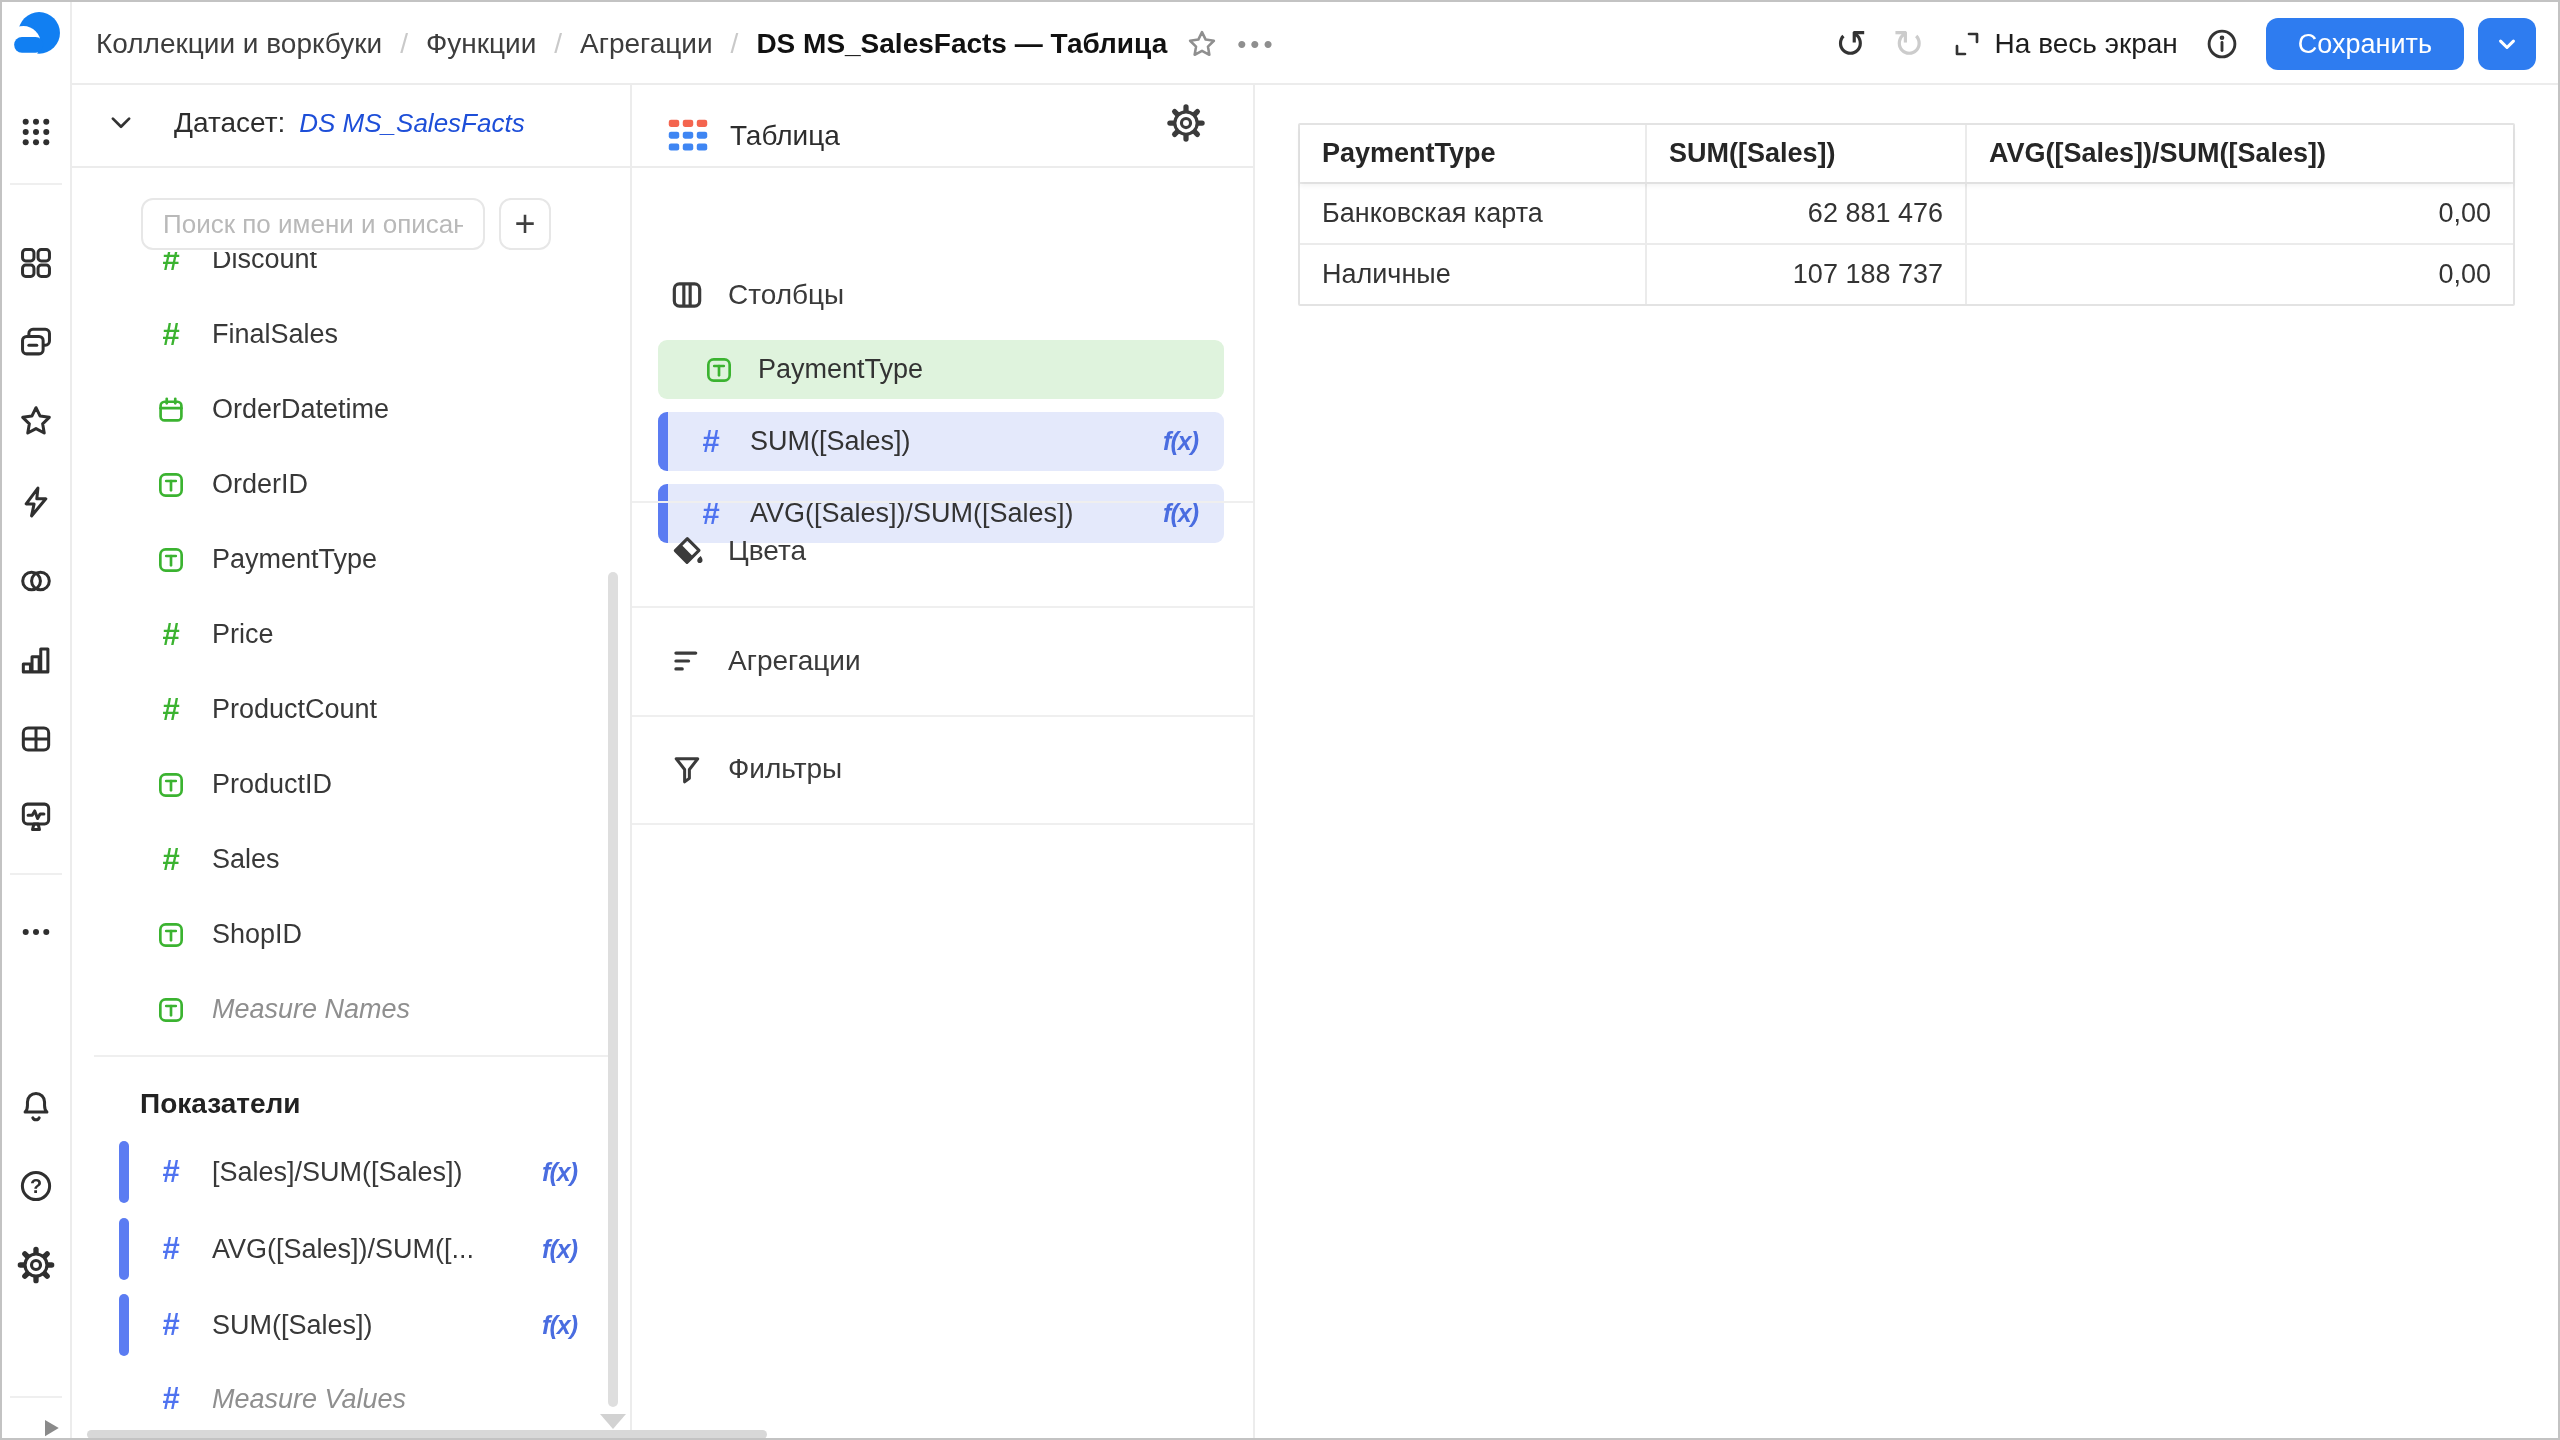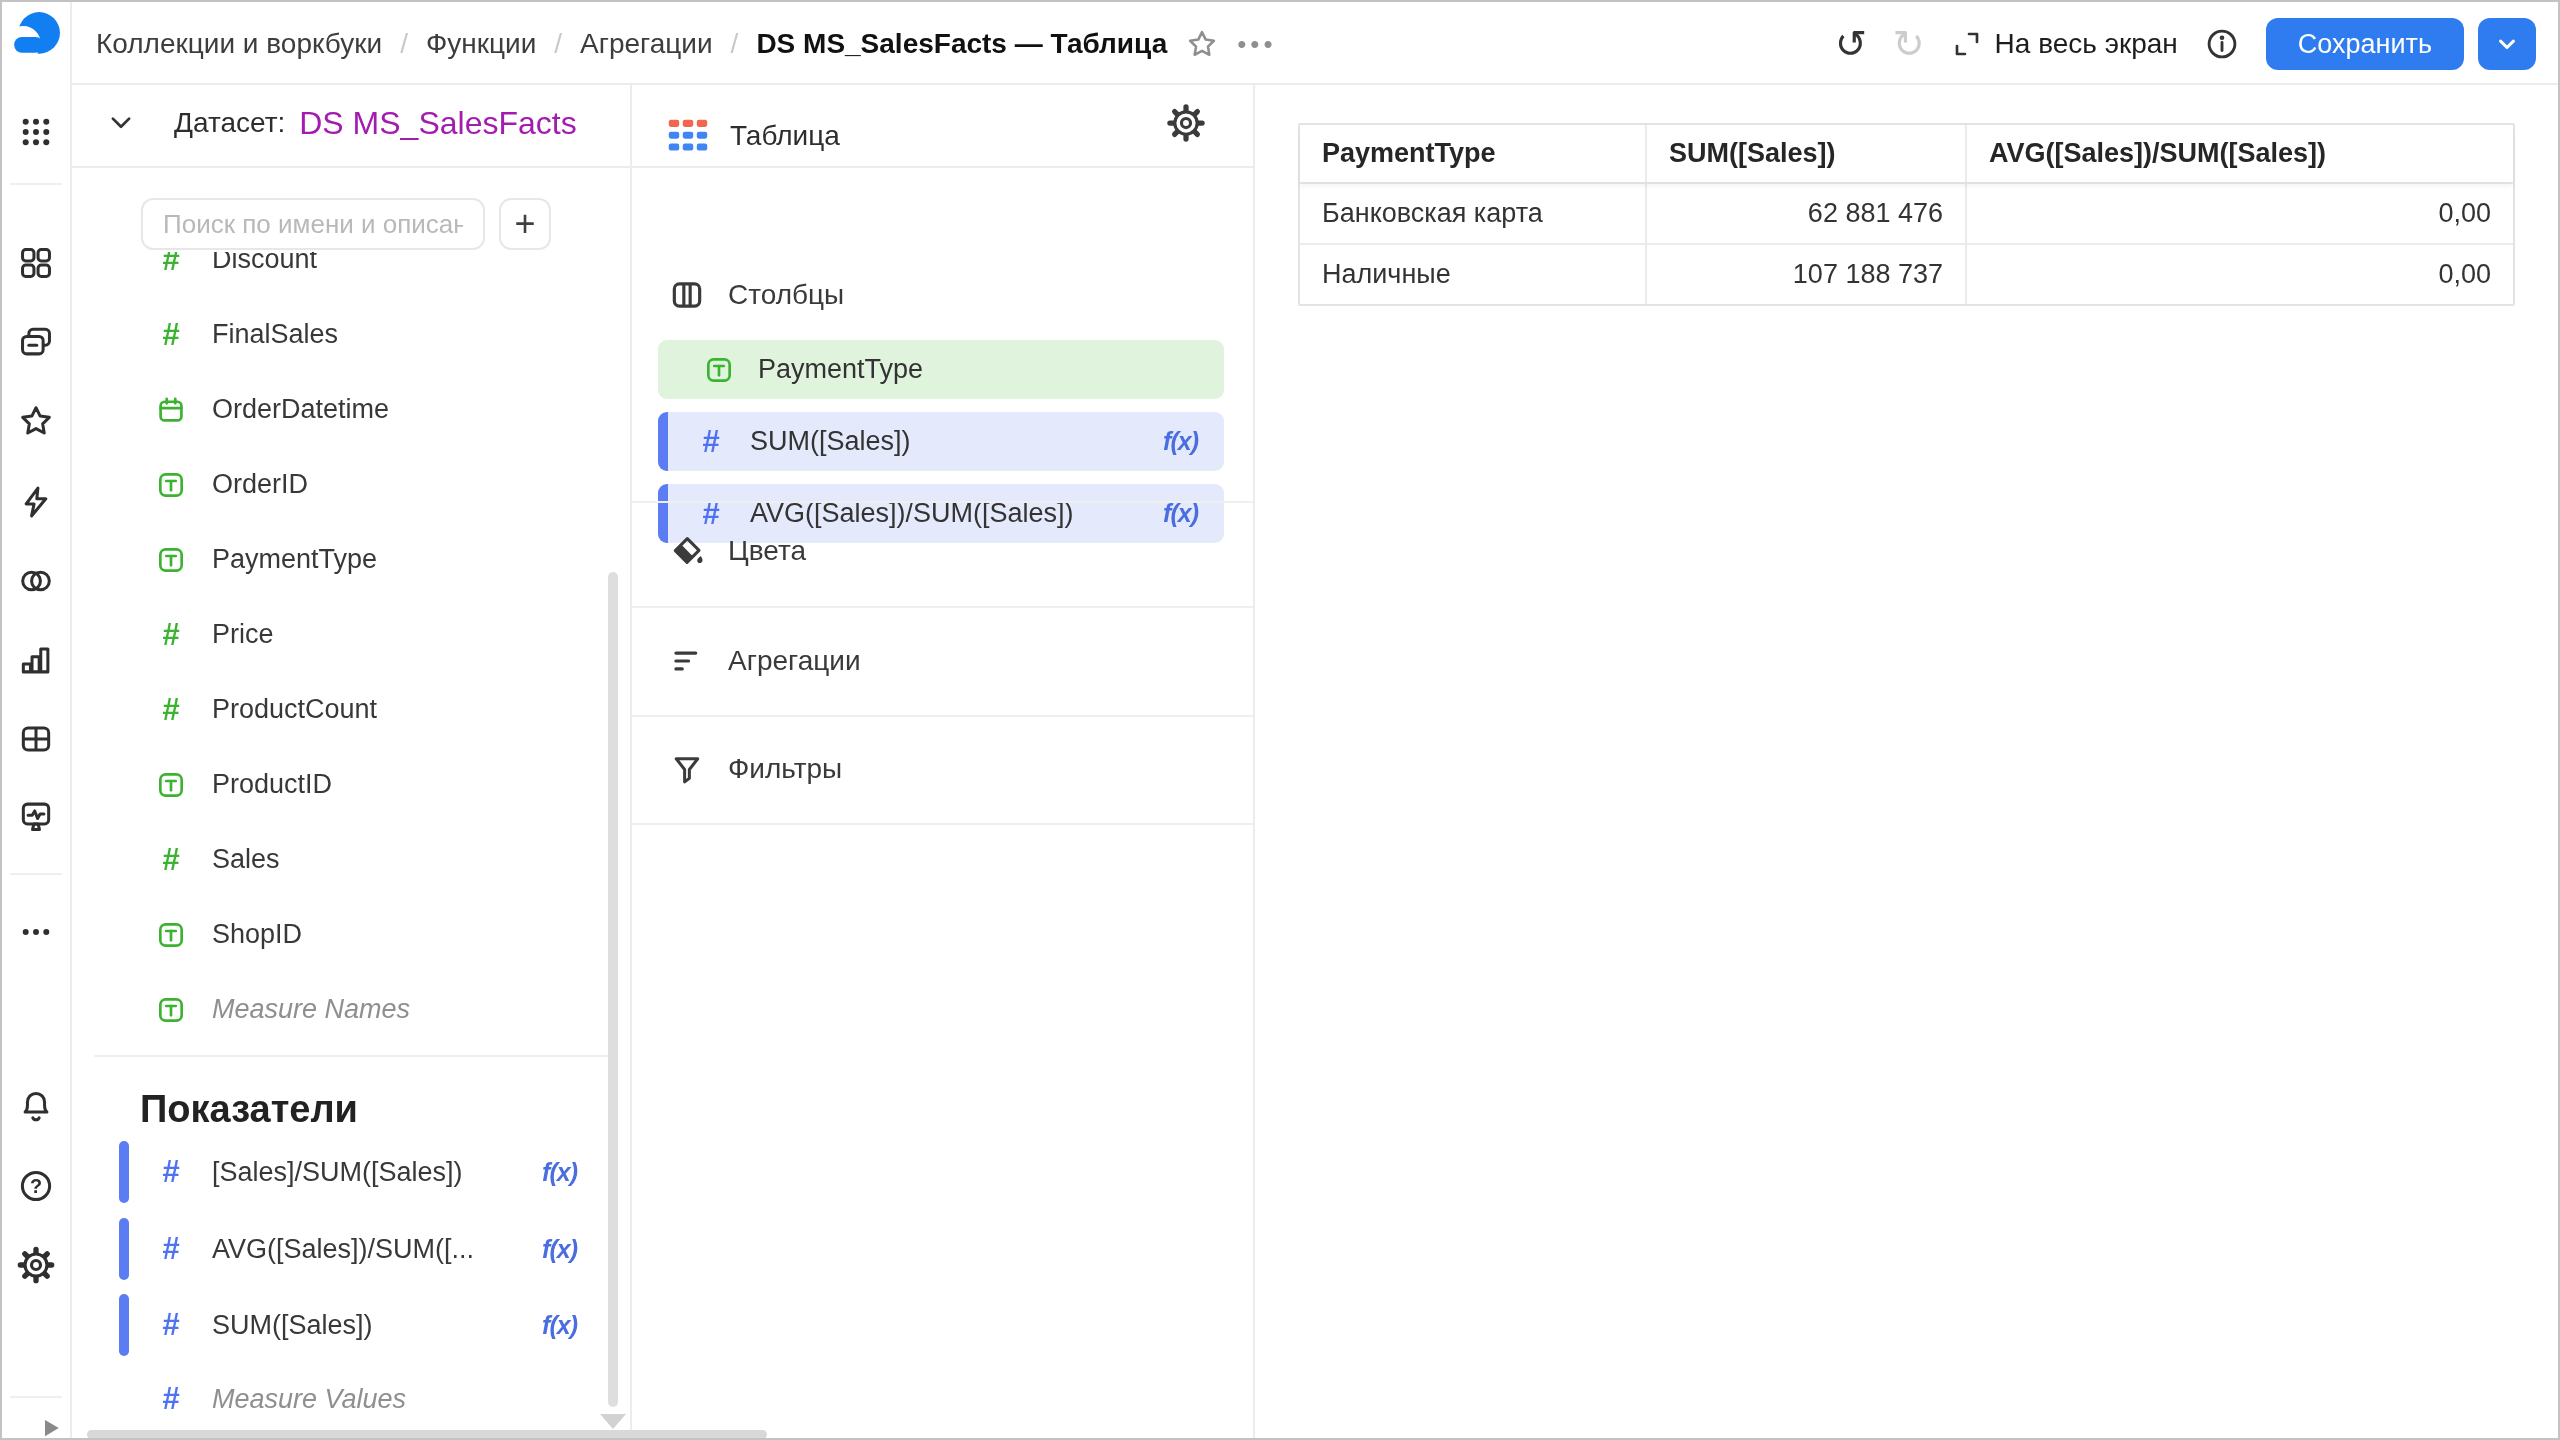--- a/index.html
+++ b/index.html
@@ -35,36 +35,36 @@
     display:flex;align-items:center;padding:0 32px;border:none;cursor:pointer;}
   .btn-save-chevron{height:52px;width:58px;border-radius:12px;background:#2e7cf0;display:flex;align-items:center;justify-content:center;border:none;cursor:pointer;}
 
   
   .vdiv{position:absolute;top:78px;bottom:0;width:2px;background:#ececec;z-index:8;}
 
   
   .ds-panel{position:absolute;left:68px;top:78px;width:562px;bottom:0;background:#fff;overflow:hidden;}
   .ds-head{position:absolute;left:0;top:0;width:100%;height:86px;border-bottom:2px solid #ececec;display:flex;align-items:center;cursor:pointer;}
   .ds-head-label{font-size:28px;color:#2d2d2d;margin-left:38px;}
-  .ds-name{font-size:32px;color:#a21caf;margin-left:14px;cursor:pointer;}
+  .ds-name{font-size:26px;color:#1d4ed8;margin-left:14px;cursor:pointer;font-style:italic;}
   .search-bg{position:absolute;left:0;top:88px;width:100%;height:84px;background:#fff;z-index:4;}
   .search-input{position:absolute;left:71px;top:118px;width:300px;height:48px;border:2px solid #e7e7e7;border-radius:12px;
     font-size:26px;color:#444;padding:0 20px;outline:none;font-family:inherit;z-index:5;background:#fff;}
   .search-input::placeholder{color:#b9b9b9;}
   .btn-add{position:absolute;left:429px;top:118px;width:52px;height:52px;border:2px solid #e7e7e7;border-radius:12px;background:#fff;
     font-size:36px;color:#3f3f3f;display:flex;align-items:center;justify-content:center;cursor:pointer;z-index:5;box-sizing:border-box;}
   .field-row{position:absolute;left:0;width:520px;height:75px;display:flex;align-items:center;cursor:grab;}
   .field-ic{width:34px;margin-left:84px;display:flex;justify-content:center;}
   .hash{font-size:31px;font-weight:700;}
   .hash-green{color:#3bb330;}
   .hash-blue{color:#4f73f0;}
   .field-label{font-size:27px;color:#383838;margin-left:24px;white-space:nowrap;}
   .field-label.italic{font-style:italic;color:#8f8f8f;}
   .ds-sec-div{position:absolute;left:24px;width:520px;height:2px;background:#efefef;}
-  .measures-title{position:absolute;left:70px;font-size:38px;font-weight:700;color:#222;}
+  .measures-title{position:absolute;left:70px;font-size:28px;font-weight:700;color:#222;}
   .meas-row{position:absolute;left:49px;width:553px;height:62px;display:flex;align-items:center;border-radius:10px;cursor:grab;}
   .meas-bar{position:absolute;left:0;top:0;width:10px;height:62px;border-radius:6px;background:#5b7cf2;}
   .meas-ic{width:34px;margin-left:35px;display:flex;justify-content:center;}
   .meas-label{font-size:27px;color:#383838;margin-left:24px;white-space:nowrap;}
   .meas-label.italic{font-style:italic;color:#8f8f8f;}
   .fx{font-size:25px;font-style:italic;font-weight:700;color:#4a6de0;letter-spacing:-1px;}
   .meas-fx{position:absolute;right:95px;}
   .scroll-thumb-v{position:absolute;left:538px;top:492px;width:10px;height:835px;border-radius:5px;background:#dedede;cursor:pointer;}
   .tri-up{position:absolute;left:530px;top:95px;width:0;height:0;border-left:13px solid transparent;border-right:13px solid transparent;border-bottom:15px solid #d2d2d2;cursor:pointer;}
   .tri-down{position:absolute;left:530px;top:1334px;width:0;height:0;border-left:13px solid transparent;border-right:13px solid transparent;border-top:15px solid #d2d2d2;cursor:pointer;}

